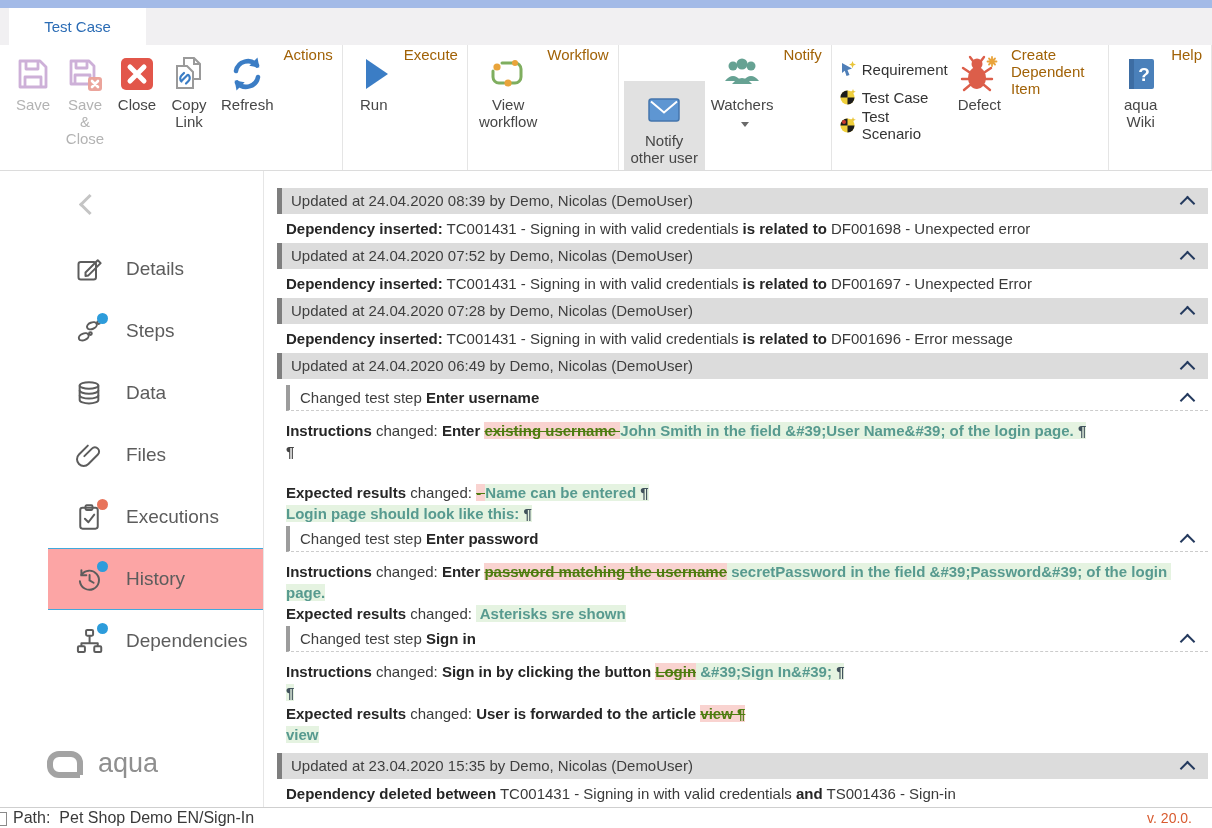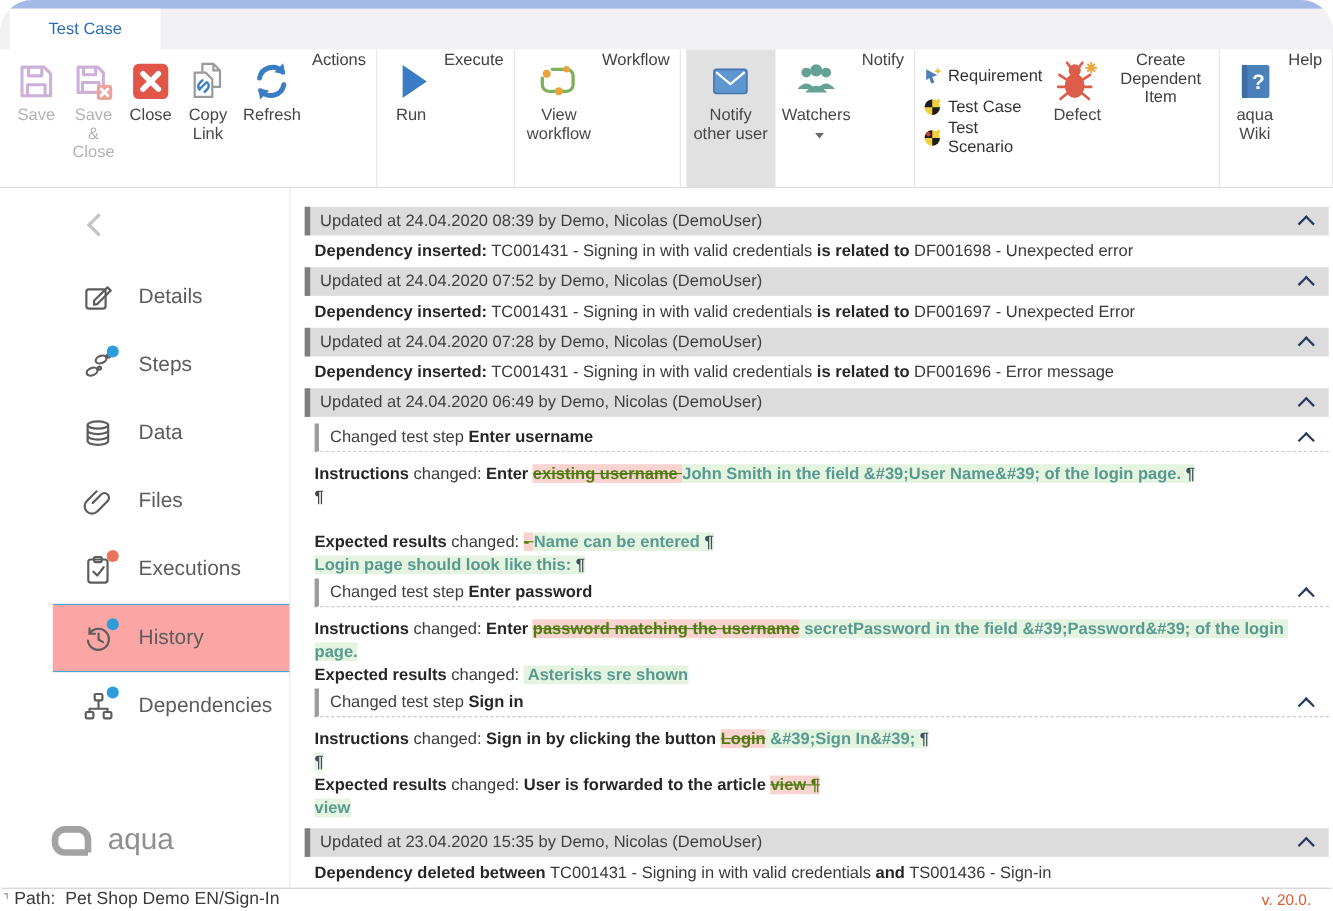--- a/index.html
+++ b/index.html
@@ -1,31 +1,31 @@
 <!DOCTYPE html>
 <html><head>
 <meta charset="utf-8">
 <style>
   html,body{margin:0;padding:0;}
   body{width:1212px;height:828px;overflow:hidden;font-family:"Liberation Sans",sans-serif;background:#fff;}
-  #app{position:relative;width:1212px;height:828px;overflow:hidden;border-radius:29px;}
+  #app{position:relative;width:1212px;height:828px;overflow:hidden;}
   
   .topstrip{height:8px;background:#a3bae7;}
   .tabbar{height:37px;background:#f1f0f2;display:flex;align-items:stretch;}
   .tab{width:137px;margin-left:9px;background:#fff;color:#2b6cb5;font-size:15px;display:flex;align-items:center;justify-content:center;}
   
   .ribbon{height:125px;background:#fff;border-bottom:1px solid #dcdcdc;display:flex;align-items:stretch;padding-left:2px;}
   .grp{display:flex;flex-direction:row;border-right:1px solid #e5e5e5;padding:0 5px;}
   .grp:last-child{border-right:1px solid #e5e5e5;}
   .grp-btns{display:flex;flex:1;align-items:stretch;}
-  .grp-label{text-align:center;color:#404040;font-size:15px;padding:1px 4px 5px;}
+  .grp-label{color:#a16207;font-size:15px;padding:1px 4px 5px;}
   .btn{display:flex;flex-direction:column;align-items:center;padding:7px 6px 0;font-size:15px;color:#474747;line-height:17px;text-align:center;cursor:default;}
   .btn .ic{height:44px;display:flex;align-items:center;justify-content:center;}
   .btn.disabled{color:#b3b3b3;}
-  .btn.hl{background:#e1e1e1;}
+  .btn.hl{background:#e1e1e1;margin-top:36px;}
   .smallcol{display:flex;flex-direction:column;justify-content:flex-start;padding:10px 4px 0 2px;}
   .sbtn{display:flex;align-items:center;gap:5px;height:28px;font-size:15px;color:#333;}
   .dd-arrow{width:0;height:0;border-left:4px solid transparent;border-right:4px solid transparent;border-top:5px solid #6a6a6a;display:inline-block;margin-left:6px;}
   
   .main{display:flex;height:637px;}
   .sidebar{width:215px;border-right:1px solid #e6e6e6;position:relative;flex-shrink:0;padding-left:48px;}
   .back-chev{display:inline-block;width:12px;height:12px;border-left:3px solid #c4c4c4;border-bottom:3px solid #c4c4c4;transform:rotate(45deg);margin:26px 0 0 34px;}
   .side-list{margin-top:22px;}
   .side-item{display:flex;align-items:center;gap:21px;padding-left:25px;height:62px;position:relative;color:#5c5c5c;font-size:19px;cursor:pointer;}
   .side-item .sic{width:32px;height:30px;position:relative;flex-shrink:0;display:flex;align-items:center;justify-content:center;}

